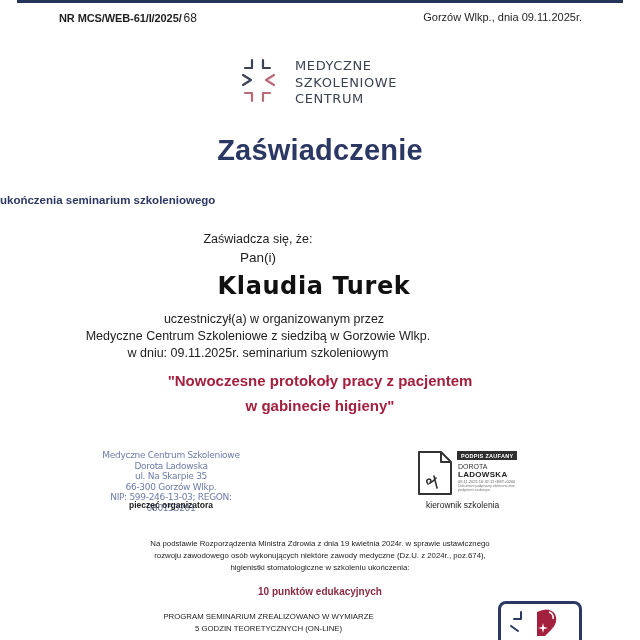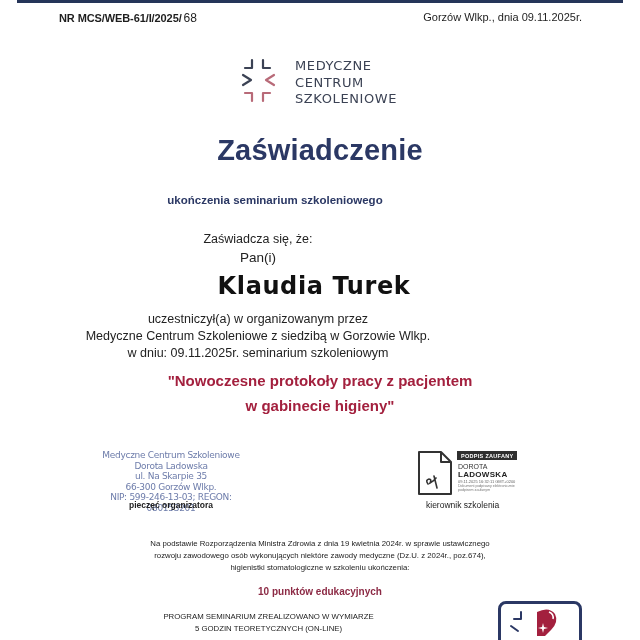--- a/index.html
+++ b/index.html
@@ -14,21 +14,21 @@
     .ref-no { position: absolute; left: 59px; top: 11px; font-size: 11px; font-weight: bold; color: #1e1e1e; letter-spacing: -0.1px; }
     .ref-no .num { font-weight: normal; font-size: 12px; margin-left: 2px; }
     .place-date { position: absolute; right: 58px; top: 11px; font-size: 11px; color: #1e1e1e; }
 
     .logo { position: absolute; left: 240px; top: 56px; width: 160px; height: 54px; }
     .logo svg { position: absolute; left: 0; top: 0; }
     .logo-text { position: absolute; left: 55px; top: 2px; font-family: "DejaVu Sans", sans-serif; font-size: 13px; line-height: 16.5px; color: #3b4254; letter-spacing: 0.6px; font-weight: 500; }
     .logo-text div { white-space: nowrap; }
 
     .title { position: absolute; left: 0; width: 640px; top: 134px; text-align: center; font-size: 29px; font-weight: bold; color: #2b3864; letter-spacing: 0.2px; }
-    .subtitle { position: absolute; left: 0; width: 550px; top: 194px; text-align: center; font-size: 11.5px; font-weight: bold; color: #2b3864; }
+    .subtitle { position: absolute; left: 0; width: 550px; top: 194px; text-align: left; font-size: 11.5px; font-weight: bold; color: #2b3864; }
 
     .center-line { position: absolute; left: 0; width: 516px; text-align: center; font-size: 12.5px; color: #222; }
     .recipient { position: absolute; left: 0; width: 628px; top: 272px; text-align: center; font-size: 24px; font-weight: bold; color: #111; letter-spacing: 0.6px; font-family: "DejaVu Sans", sans-serif; }
     .topic { position: absolute; left: 0; width: 640px; text-align: center; font-size: 15px; font-weight: bold; color: #a3203e; }
 
     .stamp { position: absolute; left: 96px; top: 450px; width: 150px; text-align: center; font-size: 9px; line-height: 10.5px; color: #6d7caa; font-family: "DejaVu Sans", sans-serif; letter-spacing: -0.3px; }
     .stamp-caption { position: absolute; left: 96px; top: 500px; width: 150px; text-align: center; font-size: 8.5px; font-weight: bold; color: #222; }
 
     .signature { position: absolute; left: 417px; top: 450px; width: 120px; height: 48px; }
     .sig-badge { position: absolute; left: 40px; top: 1px; background: #2f2f2f; color: #fff; font-size: 5.5px; font-weight: bold; padding: 1.5px 4px; letter-spacing: 0.3px; }
@@ -60,34 +60,34 @@
       <path d="M12 4 L12 12 L5 12" stroke="#3b4254"></path>
       <path d="M23 4 L23 12 L30 12" stroke="#3b4254"></path>
       <path d="M3 19 L11 24 L3 29" stroke="#3b4254"></path>
       <path d="M34 19 L26 24 L34 29" stroke="#b86a78"></path>
       <path d="M5 37 L12 37 L12 45" stroke="#b86a78"></path>
       <path d="M30 37 L23 37 L23 45" stroke="#b86a78"></path>
     </g>
   </svg>
   <div class="logo-text">
     <div>MEDYCZNE</div>
+    <div>SZKOLENIOWE</div>
     <div>CENTRUM</div>
-    <div>SZKOLENIOWE</div>
   </div>
 </div>
 
 <div class="title">Zaświadczenie</div>
 <div class="subtitle">ukończenia seminarium szkoleniowego</div>
 
 <div class="center-line" style="top:232px;">Zaświadcza się, że:</div>
 <div class="center-line" style="top:250px; font-size:13.5px;">Pan(i)</div>
 
 <div class="recipient">Klaudia Turek</div>
 
-<div class="center-line" style="top:312px;">uczestniczył(a) w organizowanym przez</div>
+<div class="center-line" style="top:312px;padding-left:16px;">uczestniczył(a) w organizowanym przez</div>
 <div class="center-line" style="top:329px;">Medyczne Centrum Szkoleniowe z siedzibą w Gorzowie Wlkp.</div>
 <div class="center-line" style="top:346px;">w dniu: 09.11.2025r. seminarium szkoleniowym</div>
 
 <div class="topic" style="top:372px;">"Nowoczesne protokoły pracy z pacjentem</div>
 <div class="topic" style="top:397px;">w gabinecie higieny"</div>
 
 <div class="stamp">
   <div>Medyczne Centrum Szkoleniowe</div>
   <div>Dorota Ladowska</div>
   <div>ul. Na Skarpie 35</div>

